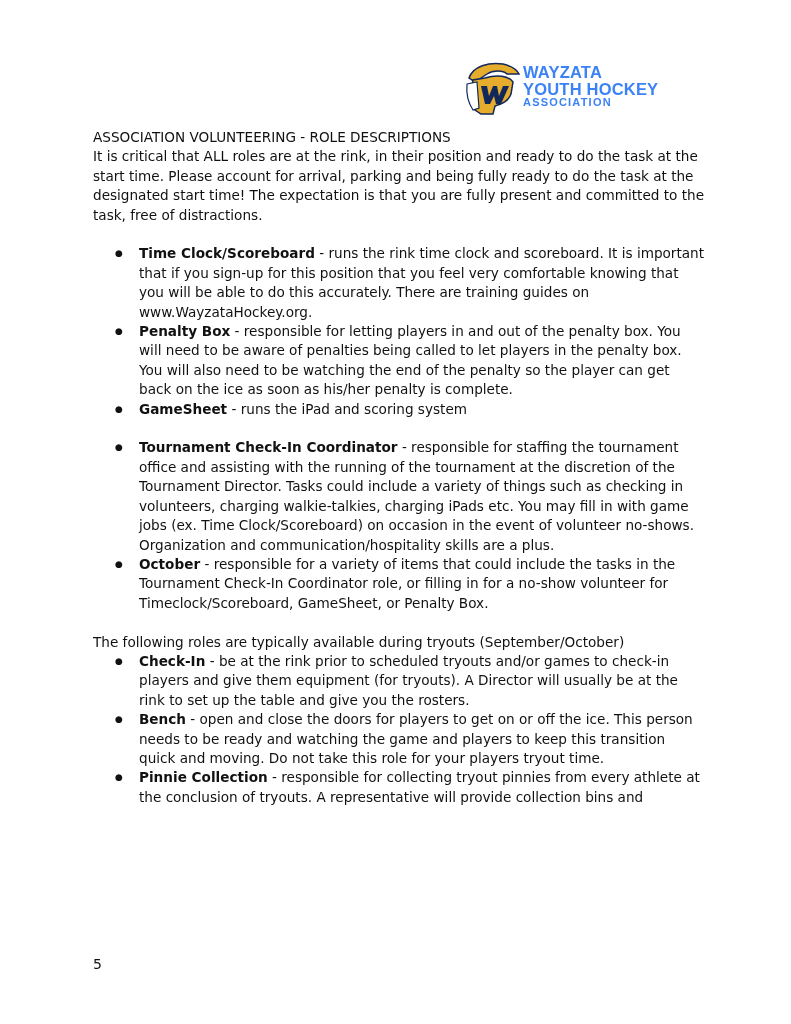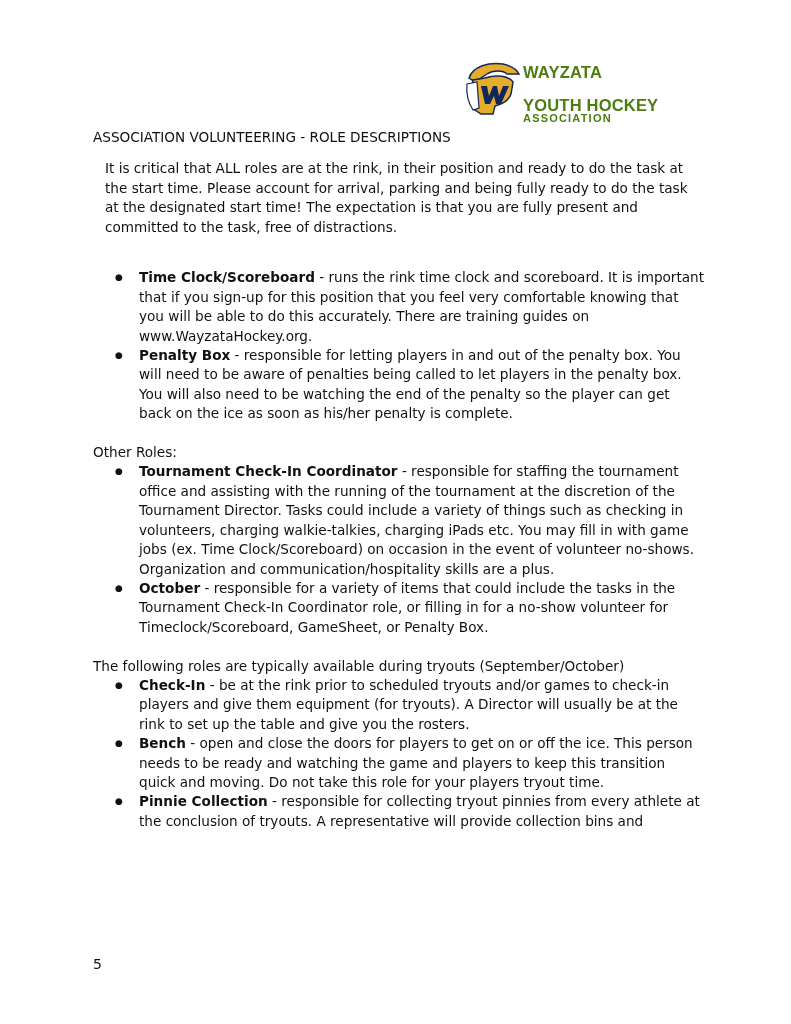--- a/index.html
+++ b/index.html
@@ -1,29 +1,29 @@
 <!DOCTYPE html>
 <html><head>
 <meta charset="utf-8">
 <style>
   html, body { margin: 0; padding: 0; background: #ffffff; }
   body { width: 791px; height: 1024px; position: relative; overflow: hidden;
          font-family: "DejaVu Sans", sans-serif; color: #111; }
   .logo { position: absolute; left: 463px; top: 60px; width: 200px; height: 56px; }
   .logo svg { position: absolute; left: 0; top: 0; }
-  .logo-text { position: absolute; left: 60px; top: 4px; color: #4d7c0f;
+  .logo-text { position: absolute; left: 60px; top: 4px; color: #3b82f6;
                font-family: "Liberation Sans", sans-serif; font-weight: 900; line-height: 1; }
   .logo-text .l1 { font-size: 16.5px; letter-spacing: 0.2px; display:block; }
-  .logo-text .l2 { font-size: 16.5px; letter-spacing: 0.2px; display:block; margin-top: 16px; }
+  .logo-text .l2 { font-size: 16.5px; letter-spacing: 0.2px; display:block; margin-top: 0px; }
   .logo-text .l3 { font-size: 11px; letter-spacing: 1.2px; display:block; margin-top: 0; }
 
   .content { position: absolute; left: 93px; top: 128px; width: 612px;
              font-size: 13.6px; line-height: 19.4px; }
   .h { font-weight: normal; margin: 0; }
-  p { margin: 12px; }
+  p { margin: 0; }
   .gap { height: 19.4px; }
   ul { margin: 0; padding: 0; list-style: none; }
   li { position: relative; padding-left: 46px; }
   li::before { content: "●"; position: absolute; left: 22px; top: 0; font-size: 9px; }
   .role { font-weight: bold; }
   .note { font-style: italic; font-size: 13.2px; }
   .page-num { position: absolute; left: 93px; top: 956px; font-size: 14px; }
 </style>
 </head>
 <body>
@@ -43,24 +43,24 @@
 </div>
 
 <div class="content">
   <p class="h">ASSOCIATION VOLUNTEERING - ROLE DESCRIPTIONS</p>
   <p>It is critical that ALL roles are at the rink, in their position and ready to do the task at the start time. Please account for arrival, parking and being fully ready to do the task at the designated start time! The expectation is that you are fully present and committed to the task, free of distractions.</p>
   <div class="gap"></div>
 
   <ul>
     <li><span class="role">Time Clock/Scoreboard</span><span> - runs the rink time clock and scoreboard. It is important that if you sign-up for this position that you feel very comfortable knowing that you will be able to do this accurately. There are training guides on www.WayzataHockey.org.</span></li>
     <li><span class="role">Penalty Box</span><span> - responsible for letting players in and out of the penalty box. You will need to be aware of penalties being called to let players in the penalty box. You will also need to be watching the end of the penalty so the player can get back on the ice as soon as his/her penalty is complete.</span></li>
+    <li><span class="role">GameSheet</span><span> - runs the iPad and scoring system</span></li>
   </ul>
   <div class="gap"></div>
 
-  <p class="h">Other Roles:</p>
   <ul>
     <li><span class="role">Tournament Check-In Coordinator</span><span> - responsible for staffing the tournament office and assisting with the running of the tournament at the discretion of the Tournament Director. Tasks could include a variety of things such as checking in volunteers, charging walkie-talkies, charging iPads etc. You may fill in with game jobs (ex. Time Clock/Scoreboard) on occasion in the event of volunteer no-shows. Organization and communication/hospitality skills are a plus.</span></li>
     <li><span class="role">October</span><span> - responsible for a variety of items that could include the tasks in the Tournament Check-In Coordinator role, or filling in for a no-show volunteer for Timeclock/Scoreboard, GameSheet, or Penalty Box.</span></li>
   </ul>
   <div class="gap"></div>
 
   <p class="h">The following roles are typically available during tryouts (September/October)</p>
   <ul>
     <li><span class="role">Check-In</span><span> - be at the rink prior to scheduled tryouts and/or games to check-in players and give them equipment (for tryouts). A Director will usually be at the rink to set up the table and give you the rosters.</span></li>
     <li><span class="role">Bench</span><span> - open and close the doors for players to get on or off the ice. This person needs to be ready and watching the game and players to keep this transition quick and moving. Do not take this role for your players tryout time.</span></li>

